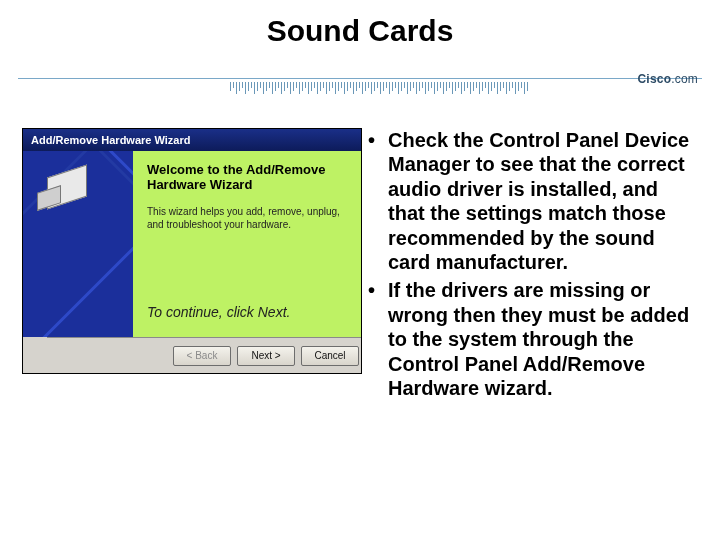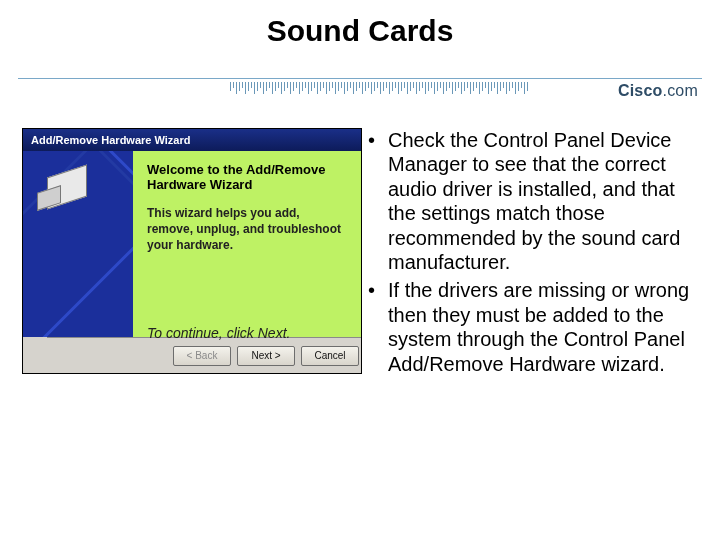--- a/index.html
+++ b/index.html
@@ -6,44 +6,44 @@
   html, body { width: 720px; height: 540px; background: #fff; font-family: Arial, Helvetica, sans-serif; color: #000; }
   .slide { width: 720px; height: 432px; position: relative; overflow: hidden; }
   .title { position: absolute; top: 14px; left: 0; width: 100%; text-align: center; font-size: 30px; font-weight: 700; }
   .rule { position: absolute; top: 78px; left: 0; width: 720px; height: 16px; }
   .rule .thin { position: absolute; top: 0; left: 18px; right: 18px; height: 1px; background: #7aa8c8; }
   .rule .bars { position: absolute; top: 4px; left: 230px; right: 110px; height: 12px; display: flex; }
   .rule .bars span { width: 1px; margin-right: 2px; background: #6b98b8; }
   .rule .bars span:nth-child(3n){height:12px}
   .rule .bars span:nth-child(3n+1){height:9px}
   .rule .bars span:nth-child(3n+2){height:6px}
-  .brand { position: absolute; top: 82px; right: 22px; font-size: 16px; color: #2e4c66; letter-spacing: .2px; }
+  .brand { position: absolute; top: 72px; right: 22px; font-size: 12px; color: #2e4c66; letter-spacing: .2px; }
   .brand b { font-weight: 700; }
 
   .content { position: absolute; top: 128px; left: 0; right: 12px; display: flex; }
   .wizard-shot { width: 360px; padding-left: 22px; }
   .wizard { width: 340px; border: 1px solid #000; background: #d6d3cd; font-family: Tahoma, Arial, sans-serif; }
   .wizard-titlebar { height: 22px; background: linear-gradient(#1a2f88,#0d1b5a); display: flex; align-items: center; padding: 0 8px; }
   .wizard-titlebar .tlabel { color: #fff; font-size: 11px; font-weight: 700; }
   .wizard-body { display: flex; height: 186px; background: #bef264; }
   .wizard-left { width: 110px; background: #1b2f9b; position: relative; overflow: hidden; }
   .wizard-left .diag { position: absolute; width: 240px; height: 240px; border: 3px solid #2e49c8; transform: rotate(45deg); top: -60px; left: -140px; }
   .wizard-left .diag2 { top: 40px; left: -50px; border-color: #233aa3; }
   .wizard-left .hwicon { position: absolute; top: 12px; left: 14px; width: 60px; height: 50px; }
   .hwicon .box1 { position: absolute; width: 40px; height: 32px; background: #e9e9e9; border: 1px solid #777; transform: skewY(-18deg); left: 10px; top: 8px; }
   .hwicon .box2 { position: absolute; width: 24px; height: 18px; background: #cfcfcf; border: 1px solid #777; transform: skewY(-18deg); left: 0px; top: 26px; }
   .wizard-right { flex: 1; padding: 12px 14px 0 14px; }
   .wiz-heading { font-size: 13px; font-weight: 700; line-height: 1.15; margin-bottom: 12px; }
-  .wiz-desc { font-size: 12px; color: #222; line-height: 1.35; margin-bottom: 72px; font-weight: bold; }
+  .wiz-desc { font-size: 10px; color: #222; line-height: 1.35; margin-bottom: 72px; }
   .wiz-continue { font-size: 14px; color: #222; font-style: italic; }
   .wizard-buttons { height: 36px; border-top: 1px solid #8a8a8a; background: #d6d3cd; display: flex; justify-content: flex-end; align-items: center; padding: 0 2px; gap: 6px; margin-left: 24px; }
   .btn { font-size: 10px; height: 20px; min-width: 58px; border: 1px solid #6d6d6d; background: linear-gradient(#f4f2ec,#d9d5cc); border-radius: 2px; display: inline-flex; align-items: center; justify-content: center; padding: 0 8px; color: #111; cursor: default; }
   .btn.disabled { color: #8a8a8a; }
 
-  .text-col { flex: 1; padding-right: 12px; }
+  .text-col { flex: 1; padding-right: 12px; font-weight: bold; }
   .bullets { list-style: none; }
   .bullets li { position: relative; font-size: 20px; line-height: 1.22; margin-bottom: 4px; padding-left: 28px; }
   .bullets li::before { content: "•"; position: absolute; left: 8px; top: 0; }
 </style>
 </head>
 <body>
 <div class="slide">
 
   <div class="title">Sound Cards</div>
 

